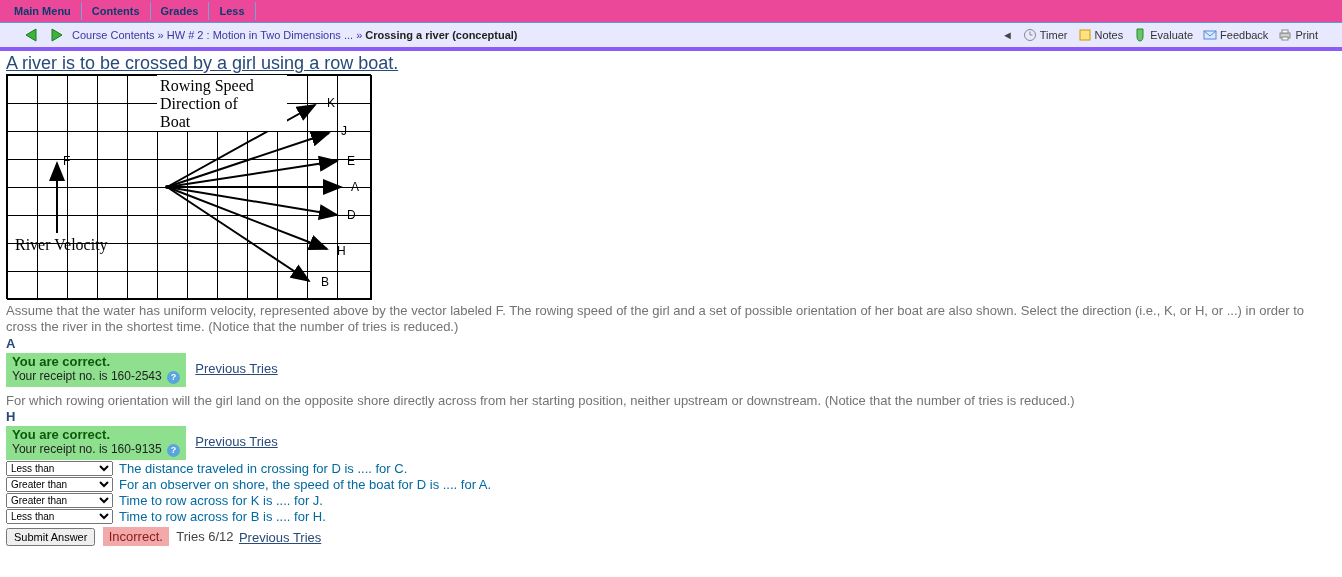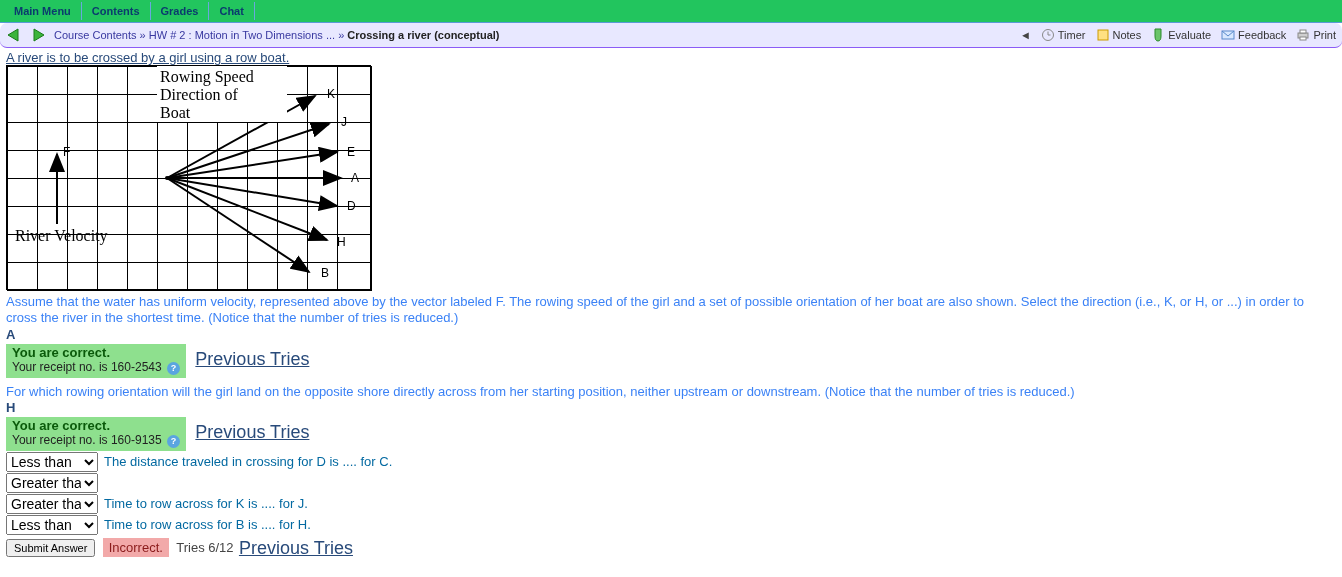--- a/index.html
+++ b/index.html
@@ -3,83 +3,82 @@
 <meta charset="utf-8">
 <style>
   * { box-sizing: border-box; }
   body {
     margin: 0;
     font-family: Verdana, Geneva, sans-serif;
     font-size: 12px;
     background: #fff;
   }
   .top-menu {
-    background: #22c55e;
+    background: #ec4899;
     border-bottom: 1px solid #5a9ad6;
     padding: 2px 4px;
     display: flex;
     gap: 0;
   }
   .top-menu-item {
     color: #0b3b6e;
     font-weight: bold;
     padding: 3px 10px;
     border-right: 1px solid #6aa7dc;
     cursor: pointer;
     font-size: 11px;
   }
   .nav-bar {
     background: #e8e8ff;
-    border-bottom: 1px solid #8b5cf6;
-    padding: 4px 6px;
+    border-bottom: 4px solid #8b5cf6;
+    padding: 4px 24px;
     display: flex;
     align-items: center;
     justify-content: space-between;
     color: #3838a0;
     font-size: 11px;
-    border-radius: 7px;
   }
   .nav-left { display: flex; align-items: center; gap: 6px; }
   .nav-right { display: flex; align-items: center; gap: 10px; }
   .arrow-btn {
     width: 18px; height: 16px; display: inline-block;
   }
   .breadcrumb a { color: #3838a0; text-decoration: none; }
   .breadcrumb strong { color: #222; }
   .tool-link { display: flex; align-items: center; gap: 3px; color: #333; cursor: pointer; }
   .icon { width: 14px; height: 14px; display:inline-block; }
   .content { padding: 2px 6px 10px 6px; color: #284a7a; }
-  .intro-link { color: #284a7a; text-decoration: underline; font-size: 13px; }
+  .intro-link { color: #284a7a; text-decoration: underline; font-size: 18px; }
   .figure {
     width: 365px; height: 225px;
     border: 1px solid #000;
     background: #fff;
     position: relative;
     margin: 0 0 4px 0;
   }
-  .qtext { color: #3b82f6; font-size: 13px; line-height: 1.25; margin-top: 2px; }
+  .qtext { color: #737373; font-size: 13px; line-height: 1.25; margin-top: 2px; }
   .ans-letter { color: #284a7a; font-size: 13px; font-weight: bold; }
   .correct-box {
     background: #8ee08e;
     display: inline-block;
     padding: 1px 6px 3px 6px;
     margin-top: 2px;
     vertical-align: middle;
   }
   .correct-title { color: #0a5a0a; font-weight: bold; font-size: 13px; }
   .receipt { color: #222; font-size: 12px; text-align: right; }
   .help-icon {
     display:inline-block; width:13px; height:13px; border-radius:50%;
     background:#5aa5e0; color:#fff; font-size:9px; text-align:center; line-height:13px;
     font-weight:bold; margin-left:2px;
   }
-  .prev-tries { color: #284a7a; text-decoration: underline; font-size: 18px; margin-left: 6px; vertical-align: middle;}
+  .prev-tries { color: #284a7a; text-decoration: underline; font-size: 13px; margin-left: 6px; vertical-align: middle;}
   .sel-row { margin: 1px 0; display:flex; align-items:center; gap:6px;}
   .sel-row select {
-    font-size: 14px; width: 92px;
+    font-size: 10px; width: 107px;
   }
   .sel-text { color: #0369a1; font-size: 13px; }
   .submit-btn {
     font-size: 11px; padding: 1px 6px; margin-top:2px;
   }
   .incorrect {
     background: #f2a9a9; color: #8a1a1a; padding: 2px 6px; font-size: 13px;
     display:inline-block; margin-left:4px;
   }
   .tries { color: #444; font-size: 13px; margin-left: 4px;}
@@ -88,21 +87,21 @@
   .fig-text { font-family: 'Times New Roman', serif; font-size:16px; }
   .fig-label { font-family: Arial, sans-serif; font-size:12px; }
 </style>
 </head>
 <body>
 
 <div class="top-menu">
   <div class="top-menu-item">Main Menu</div>
   <div class="top-menu-item">Contents</div>
   <div class="top-menu-item">Grades</div>
-  <div class="top-menu-item">Chat</div>
+  <div class="top-menu-item">Less</div>
 </div>
 
 <div class="nav-bar">
   <div class="nav-left">
     <span class="arrow-btn">
       <svg viewBox="0 0 18 16">
           <polygon points="12,2 2,8 12,14" fill="#3cb43c" stroke="#1a7a1a"></polygon>
         </svg>
     </span>
     <span class="arrow-btn">
@@ -255,20 +254,21 @@
     <a href="#" class="prev-tries">Previous Tries</a>
   </div>
 
   <div id="q3-rows">
       <div class="sel-row">
         <select><option>Less than</option><option>Greater than</option><option>Equal to</option></select>
         <span class="sel-text">The distance traveled in crossing for D is .... for C.</span>
       </div>
       <div class="sel-row">
         <select><option>Less than</option><option selected="">Greater than</option><option>Equal to</option></select>
+        <span class="sel-text">For an observer on shore, the speed of the boat for D is .... for A.</span>
       </div>
       <div class="sel-row">
         <select><option>Less than</option><option selected="">Greater than</option><option>Equal to</option></select>
         <span class="sel-text">Time to row across for K is .... for J.</span>
       </div>
       <div class="sel-row">
         <select><option>Less than</option><option>Greater than</option><option>Equal to</option></select>
         <span class="sel-text">Time to row across for B is .... for H.</span>
       </div>
     </div>

